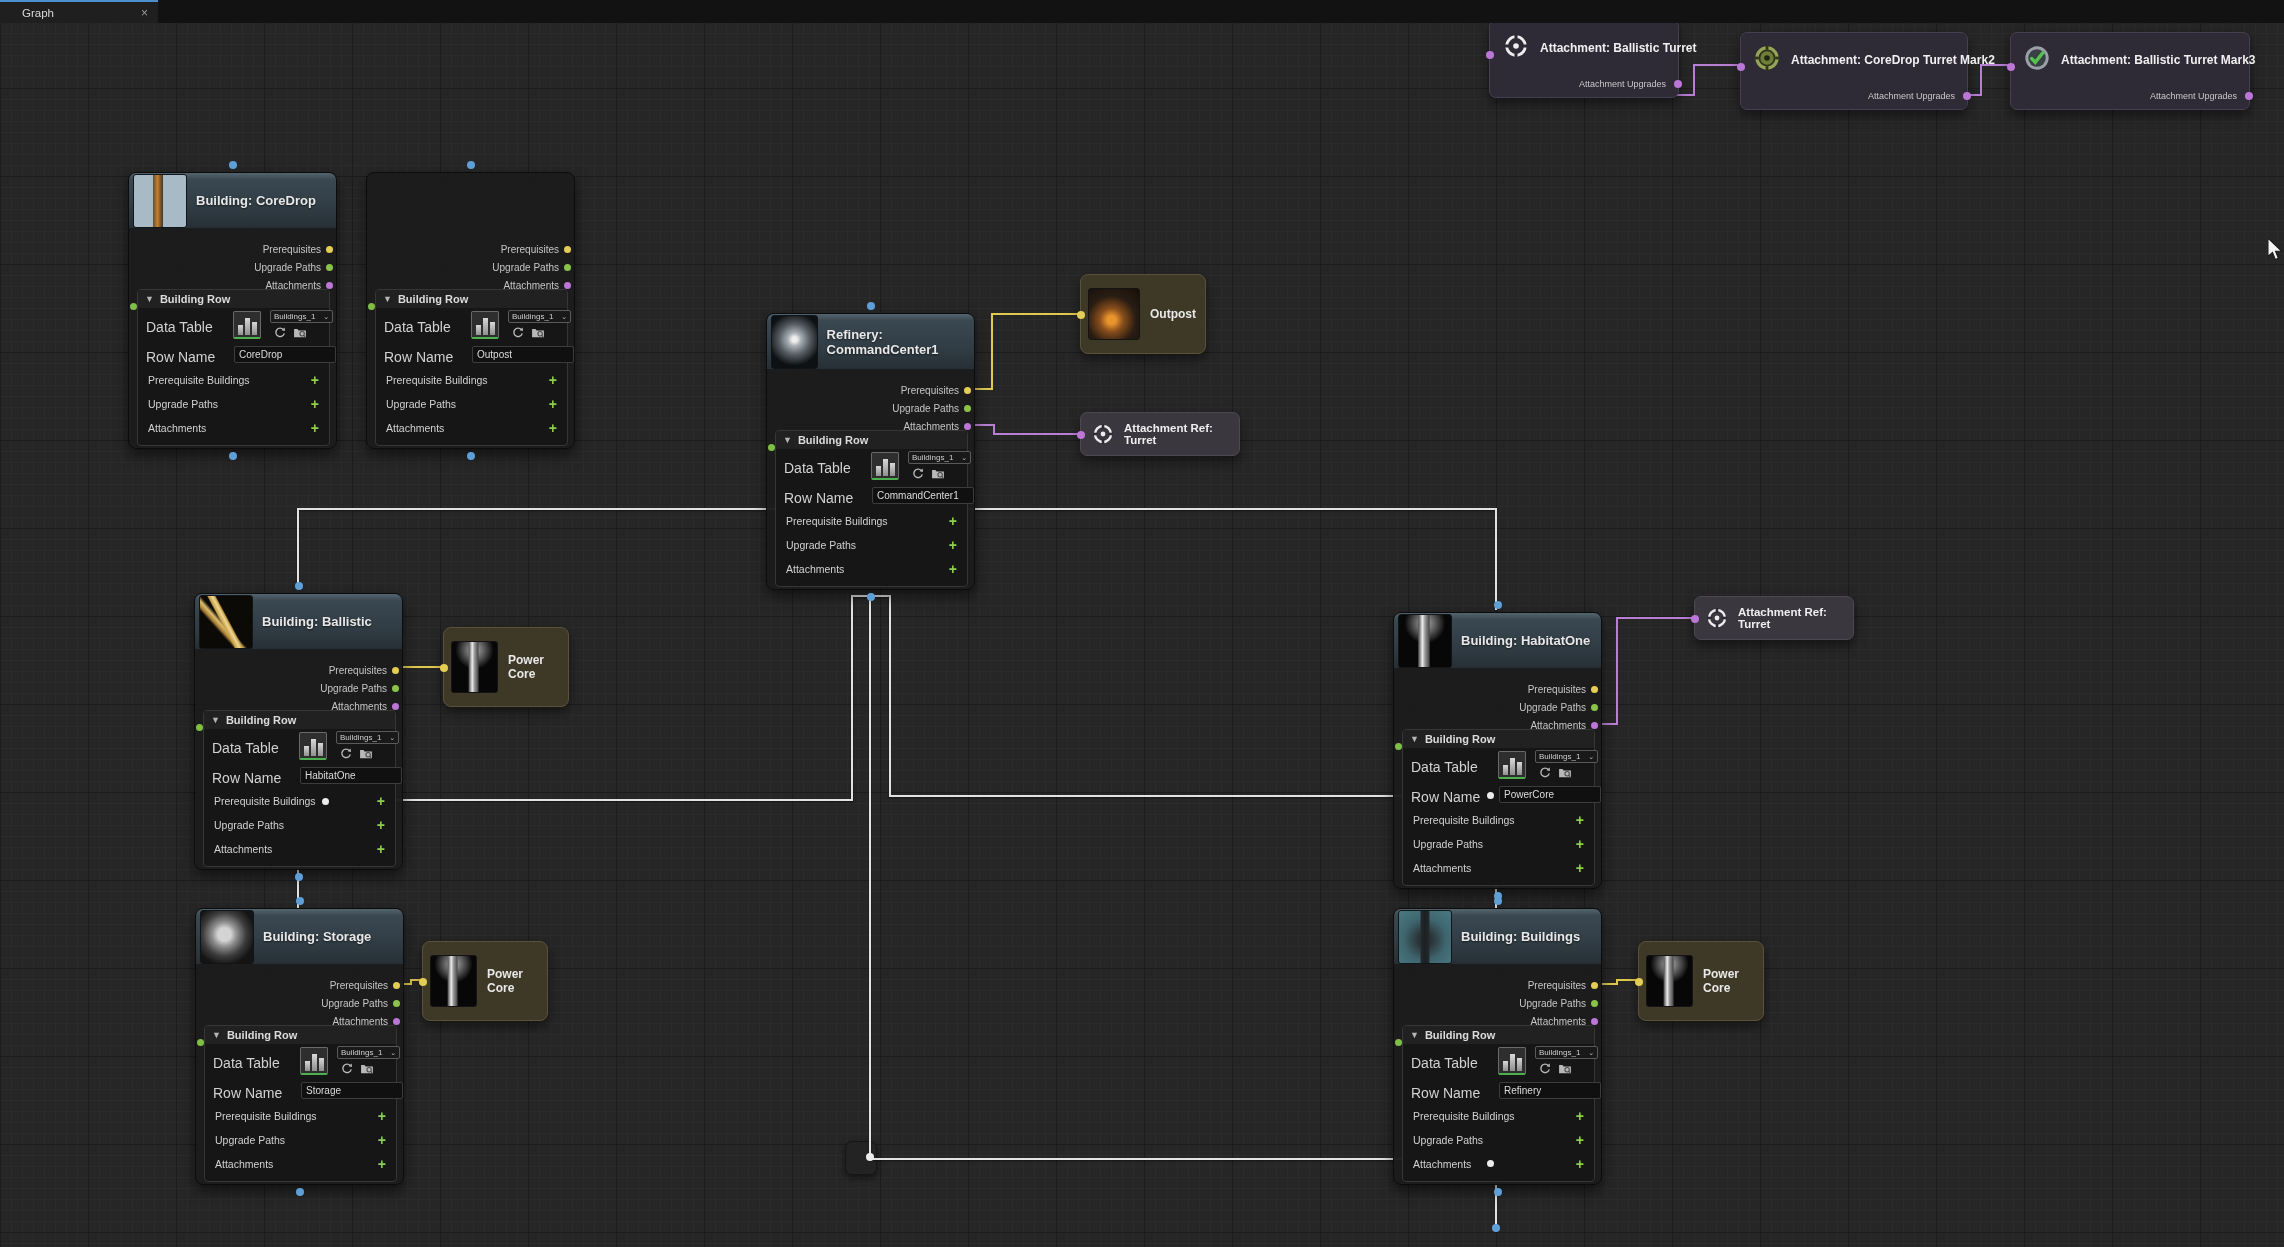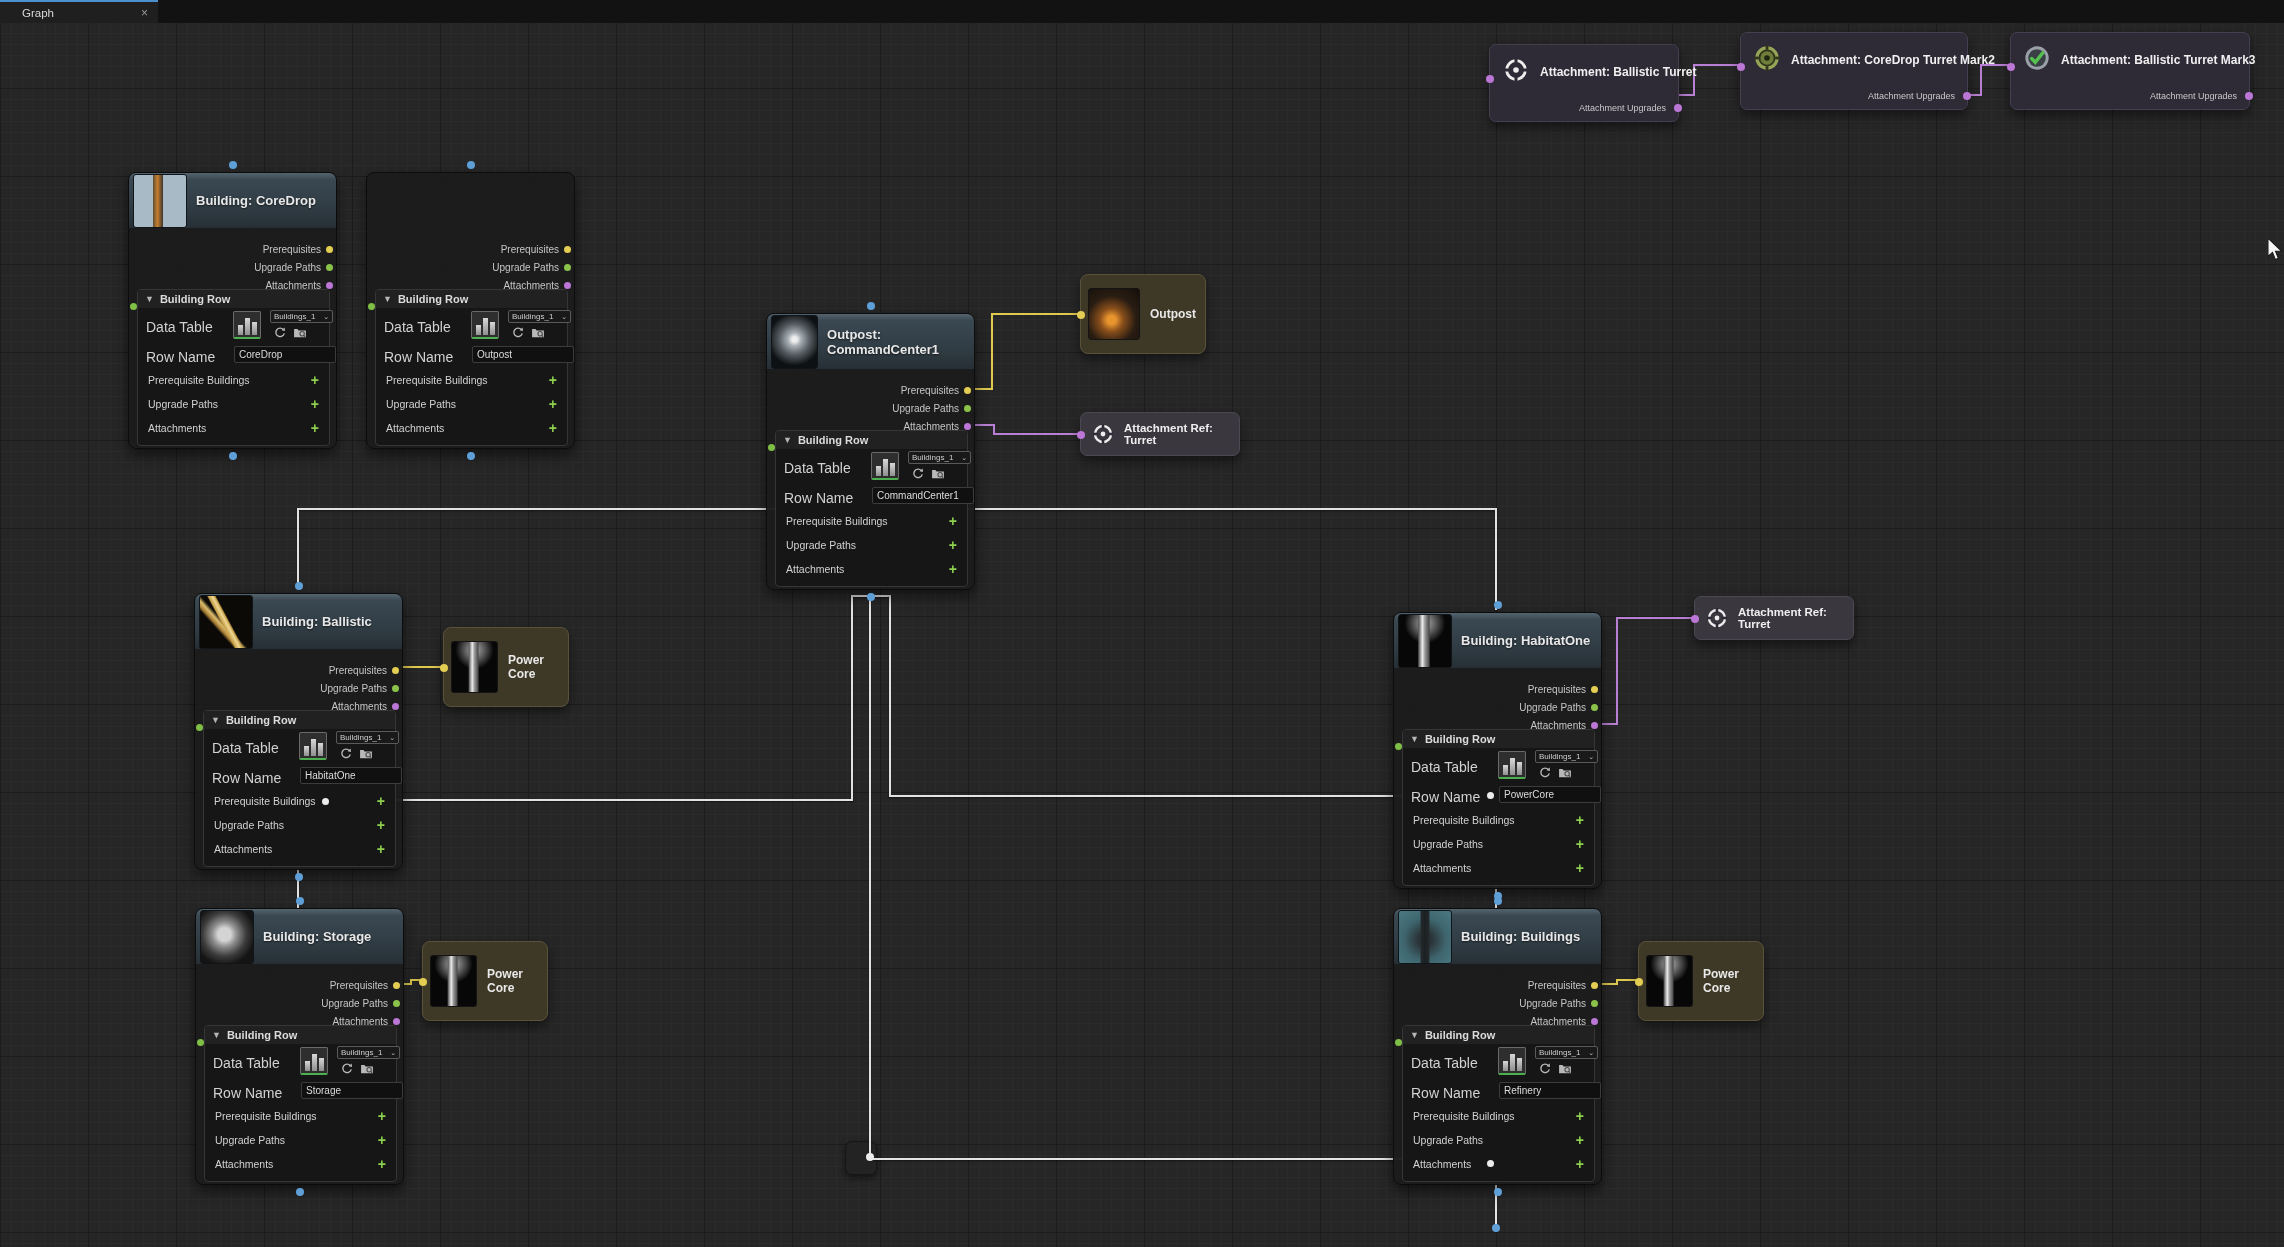--- a/index.html
+++ b/index.html
@@ -289,21 +289,21 @@
             <span class="plus">+</span>
           </div>
         </div>
         <div class="panel-pin"></div>
       </div>
       <div class="bnode" style="left: 766px; top: 313px;">
         <div class="edge-pin top"></div>
         <div class="edge-pin bottom"></div>
         <div class="header">
           <div class="thumb art-command"></div>
-          <div class="title">Outpost: CommandCenter1</div>
+          <div class="title">Refinery: CommandCenter1</div>
         </div>
         <div class="pins">
           <div class="pinrow">
             <span class="plabel">Prerequisites</span>
             <span class="pindot" style="background: rgb(227, 205, 82);"></span>
           </div>
           <div class="pinrow">
             <span class="plabel">Upgrade Paths</span>
             <span class="pindot" style="background: rgb(139, 195, 74);"></span>
           </div>
@@ -679,21 +679,21 @@
             <g stroke="#2e2a36" stroke-width="2.6">
               <line x1="12" y1="2" x2="12" y2="7"></line>
               <line x1="12" y1="17" x2="12" y2="22"></line>
               <line x1="2" y1="12" x2="7" y2="12"></line>
               <line x1="17" y1="12" x2="22" y2="12"></line>
             </g>
           </svg>
         </span>
         <div class="rlabel">Attachment Ref: Turret</div>
       </div>
-      <div class="anode" style="left: 1489px; top: 44px; width: 190px; height: 78px;">
+      <div class="anode" style="left: 1489px; top: 20px; width: 190px; height: 78px;">
         <div class="alpin"></div>
         <div class="trow">
           <span><svg width="28" height="28" viewBox="0 0 24 24">
               <circle cx="12" cy="12" r="8" fill="none" stroke="#ededed" stroke-width="2.4"></circle>
               <circle cx="12" cy="12" r="2.4" fill="#ededed"></circle>
               <g stroke="#2e2a36" stroke-width="2.6">
                 <line x1="12" y1="2" x2="12" y2="7"></line>
                 <line x1="12" y1="17" x2="12" y2="22"></line>
                 <line x1="2" y1="12" x2="7" y2="12"></line>
                 <line x1="17" y1="12" x2="22" y2="12"></line>

